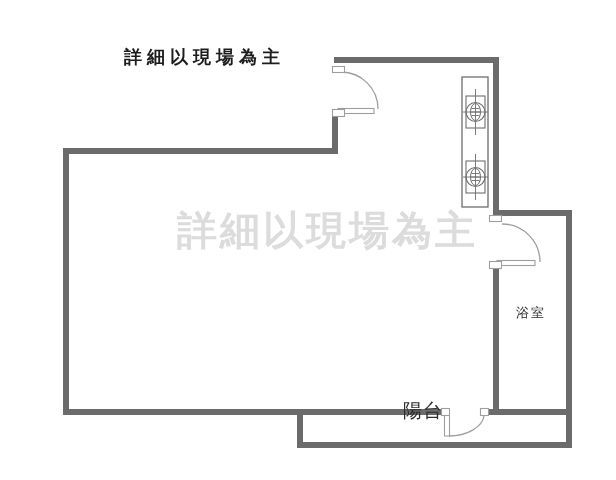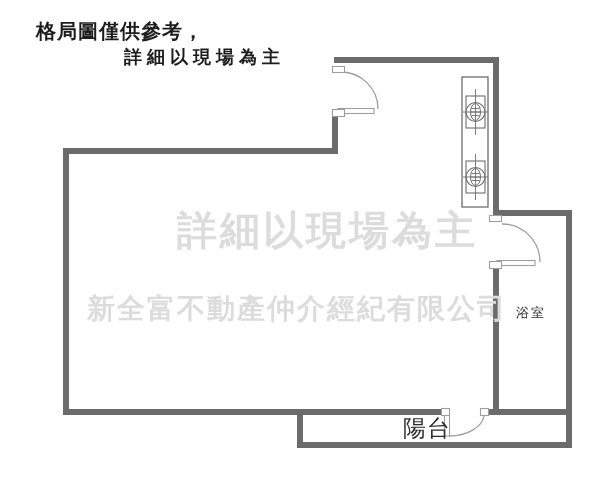--- a/index.html
+++ b/index.html
@@ -20,21 +20,21 @@
 
   .label{position:absolute;line-height:1;white-space:nowrap}
   .disclaimer{font-weight:bold;color:#1c1c1c;font-family:"Liberation Sans",sans-serif}
   .d1{left:36px;top:21px;font-size:20px;letter-spacing:1px}
   .d2{left:124px;top:48px;font-size:18px;letter-spacing:5px}
   .wm{color:#dcdcdc;font-family:"Liberation Serif",serif;font-weight:bold}
   .wm1{left:177px;top:211px;font-size:40px;letter-spacing:3px}
   .wm2{left:87px;top:295px;font-size:28px;letter-spacing:2px}
   .room{color:#2b2b2b;font-family:"Liberation Serif",serif}
   .bathroom-label{left:516px;top:306px;font-size:13px;letter-spacing:2px}
-  .balcony-label{left:403px;top:417px;font-size:23px;letter-spacing:1px}
+  .balcony-label{left:403px;top:401px;font-size:19px;letter-spacing:1px}
 </style>
 </head>
 <body>
 
 <div class="screen">
 
   <svg class="plan-svg" width="616" height="480" viewBox="0 0 616 480">
 
     <g stroke="#6b6b6b">
       <path class="wall" d="M334 60 H496 V213 H569 V445 H300 V412 H66 V151 H335 V114"></path>
@@ -84,22 +84,20 @@
         <rect class="burner-square" x="466" y="161" width="19" height="32"></rect>
         <circle class="burner-circle" cx="475.5" cy="177" r="9.5"></circle>
         <ellipse class="burner-ellipse" cx="475.5" cy="177" rx="5" ry="8.5"></ellipse>
         <line class="burner-line" x1="471.5" y1="173.5" x2="479.5" y2="173.5"></line>
         <line class="burner-line" x1="471" y1="177" x2="480" y2="177"></line>
         <line class="burner-line" x1="471.5" y1="180.5" x2="479.5" y2="180.5"></line>
       </g>
     </g>
   </svg>
 
-  <div class="label disclaimer d1">格局圖僅供參考，</div>
   <div class="label disclaimer d2">詳細以現場為主</div>
 
   <div class="label wm wm1">詳細以現場為主</div>
-  <div class="label wm wm2">新全富不動產仲介經紀有限公司</div>
 
   <div class="label room bathroom-label">浴室</div>
   <div class="label room balcony-label">陽台</div>
 
 </div>
 
 </body></html>

